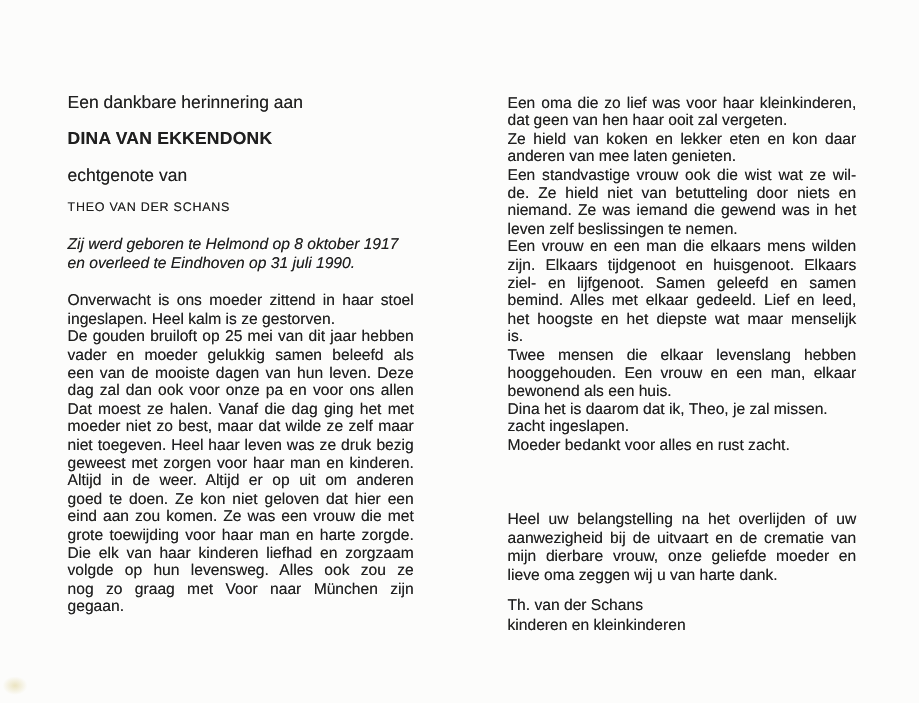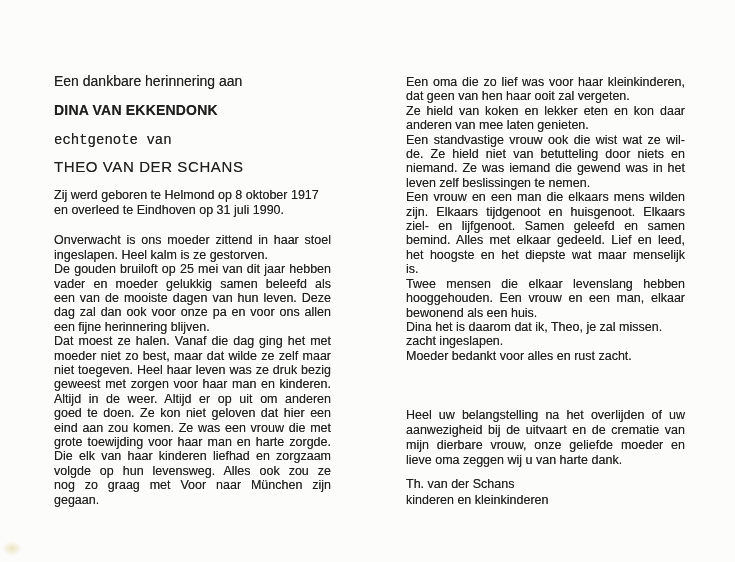--- a/index.html
+++ b/index.html
@@ -17,24 +17,24 @@
     font-size:12.5px;
     line-height:14.4px;
     text-shadow:0 0 0.5px rgba(0,0,0,0.55); 
   }
   .col-left  { left:54px;  top:74px; width:277px; }
   .col-right { left:406px; top:75px; width:279px; }
 
   .hdr { font-size:14px; line-height:14.6px; }
   .hdr-intro    { margin-bottom:14px; }
   .hdr-name     { font-weight:bold; letter-spacing:0.2px; margin-bottom:16px; }
-  .hdr-relation { margin-bottom:12px;font-family:Liberation Mono, monospace; }
-  .hdr-spouse   { letter-spacing:0.6px; font-size:15px; margin-bottom:14px; }
+  .hdr-relation { margin-bottom:12px; }
+  .hdr-spouse   { letter-spacing:0.6px; font-size:10px; margin-bottom:14px; }
 
-  .bio   { line-height:15px; margin-bottom:15px; }
+  .bio   { line-height:15px; margin-bottom:15px;font-style:italic; }
   .block { }
   .line  { white-space:normal; }
   .line.j {
     text-align:justify;
     text-align-last:justify;
   }
   .thanks { margin-top:45px; line-height:15px; }
   .sig    { margin-top:9px;  line-height:15.5px; }
 
   
@@ -60,21 +60,20 @@
         <div class="line">Zij werd geboren te Helmond op 8 oktober 1917</div>
         <div class="line">en overleed te Eindhoven op 31 juli 1990.</div>
       </div>
     <div class="block">
         <div class="line j">Onverwacht is ons moeder zittend in haar stoel</div>
         <div class="line">ingeslapen. Heel kalm is ze gestorven.</div>
         <div class="line j">De gouden bruiloft op 25 mei van dit jaar hebben</div>
         <div class="line j">vader en moeder gelukkig samen beleefd als</div>
         <div class="line j">een van de mooiste dagen van hun leven. Deze</div>
         <div class="line j">dag zal dan ook voor onze pa en voor ons allen</div>
-        <div class="line">een fijne herinnering blijven.</div>
         <div class="line j">Dat moest ze halen. Vanaf die dag ging het met</div>
         <div class="line j">moeder niet zo best, maar dat wilde ze zelf maar</div>
         <div class="line j">niet toegeven. Heel haar leven was ze druk bezig</div>
         <div class="line j">geweest met zorgen voor haar man en kinderen.</div>
         <div class="line j">Altijd in de weer. Altijd er op uit om anderen</div>
         <div class="line j">goed te doen. Ze kon niet geloven dat hier een</div>
         <div class="line j">eind aan zou komen. Ze was een vrouw die met</div>
         <div class="line j">grote toewijding voor haar man en harte zorgde.</div>
         <div class="line j">Die elk van haar kinderen liefhad en zorgzaam</div>
         <div class="line j">volgde op hun levensweg. Alles ook zou ze</div>

